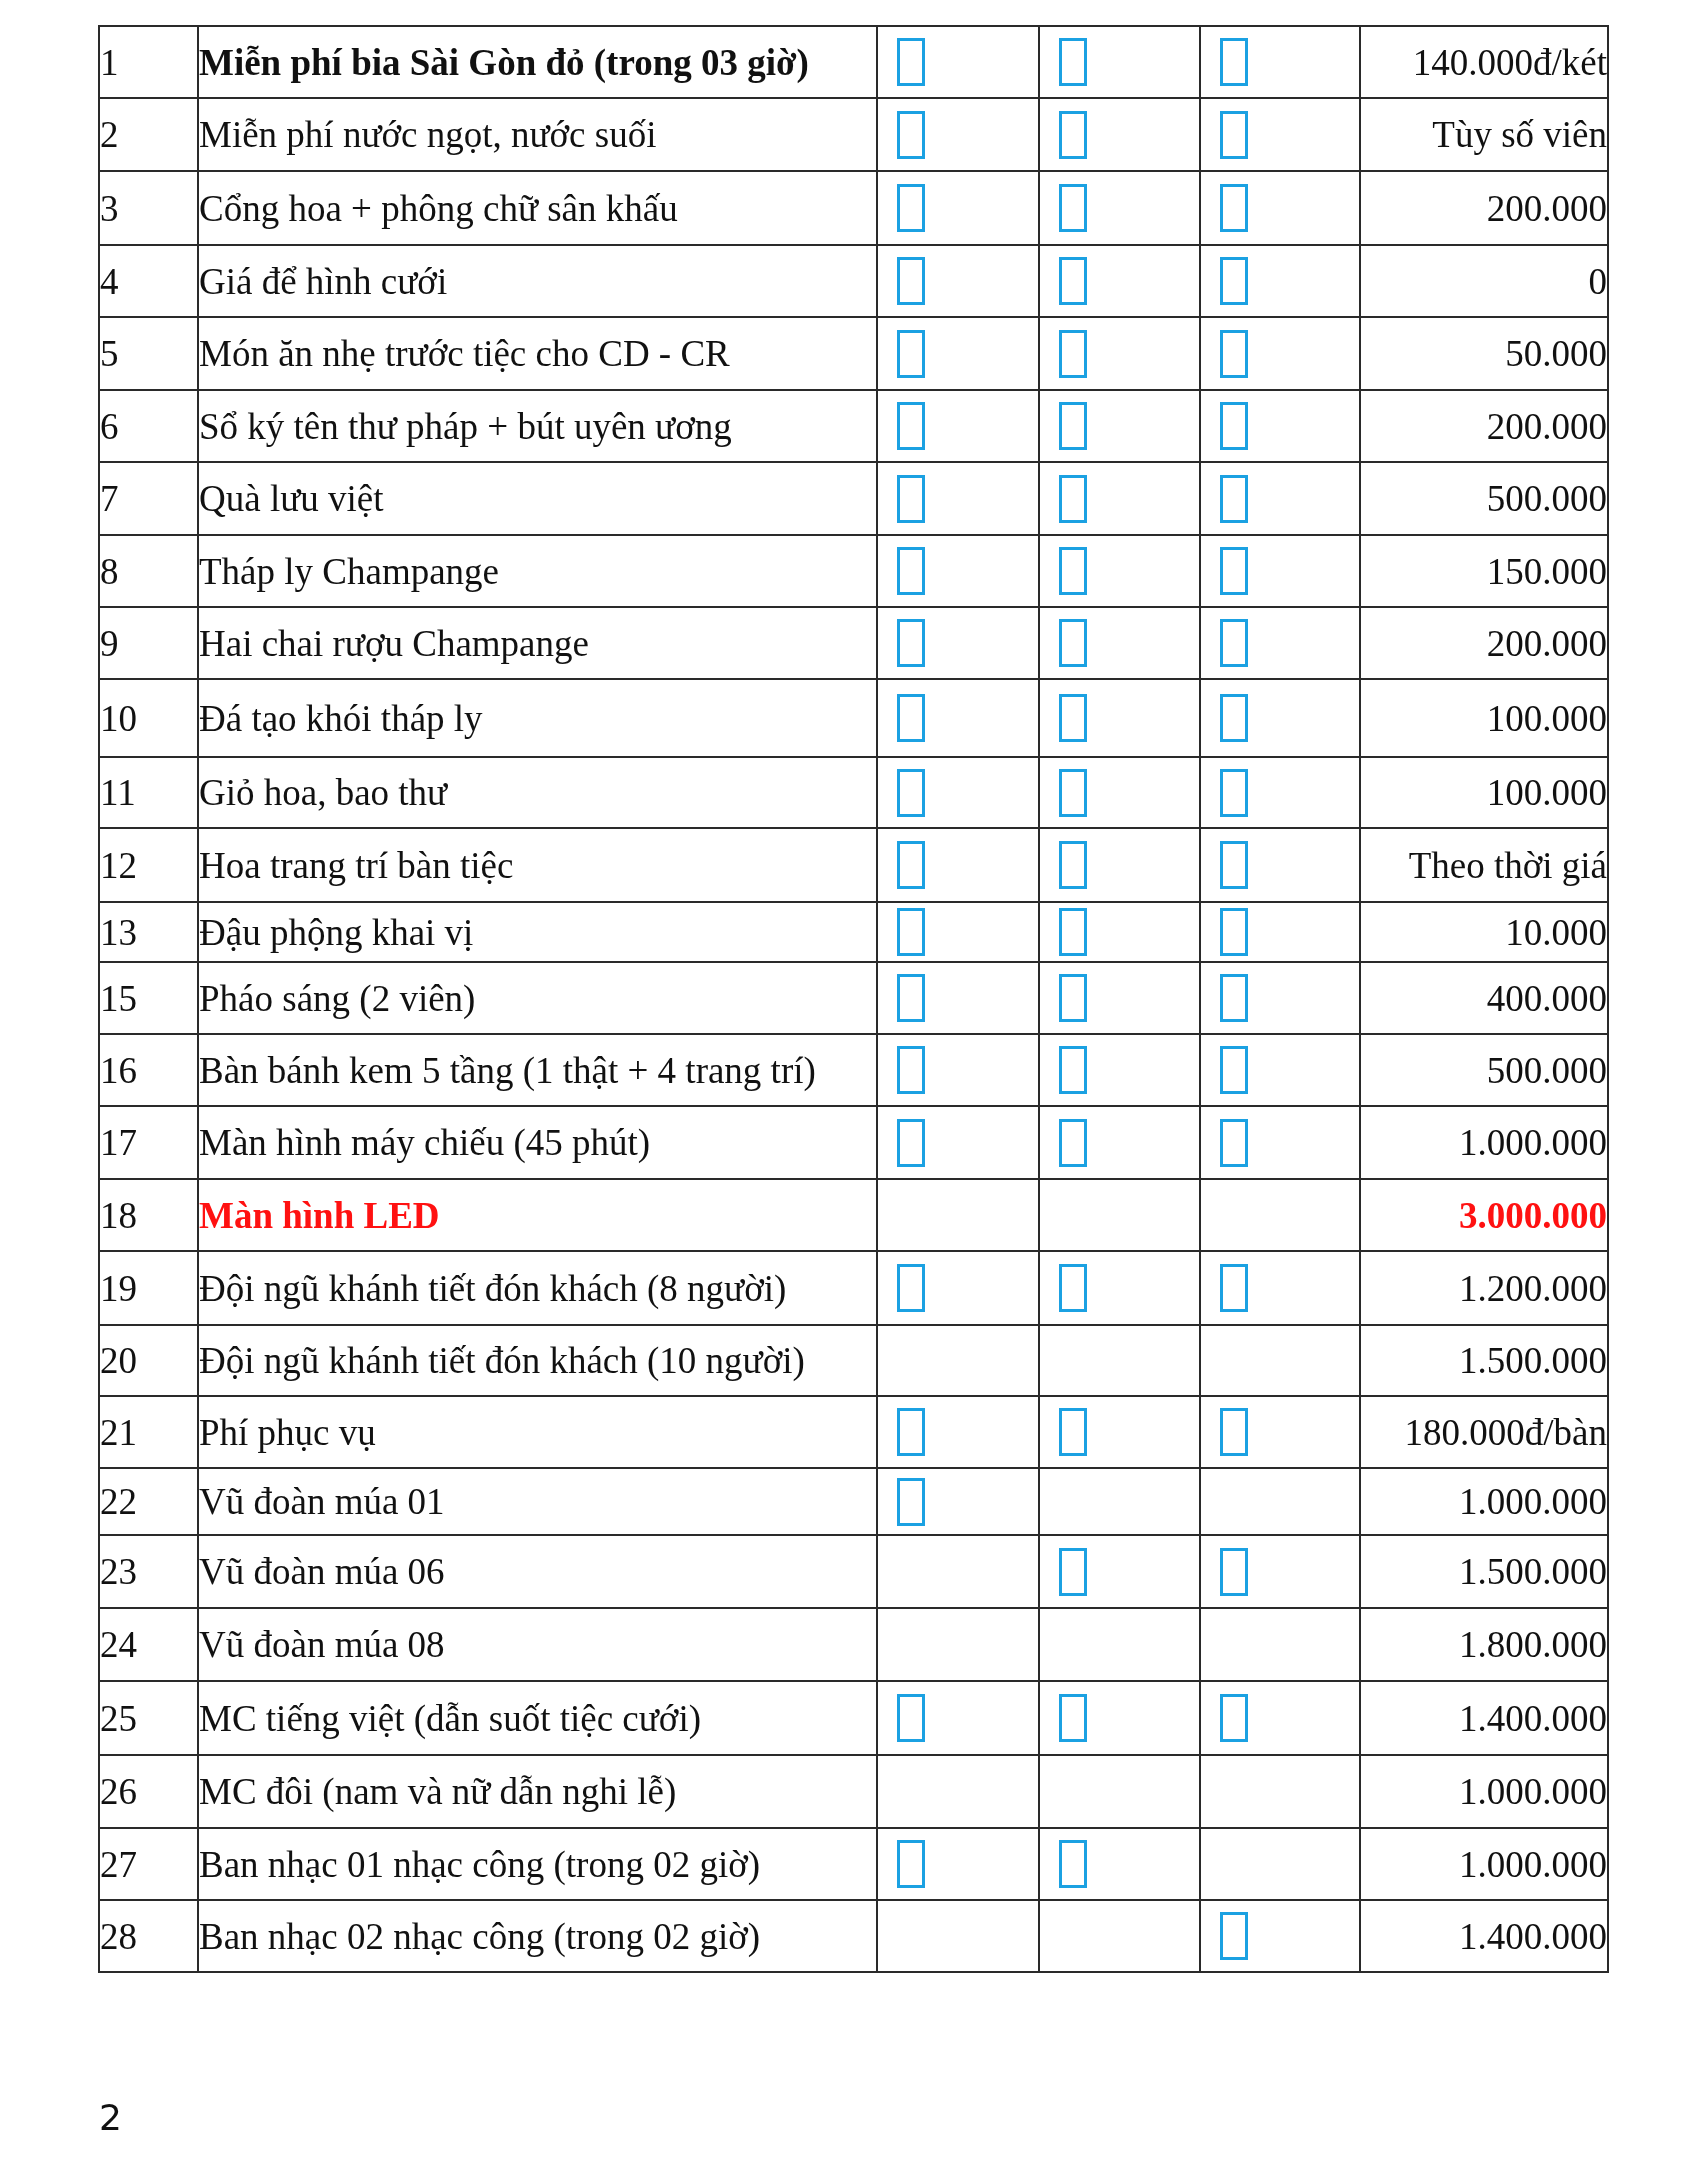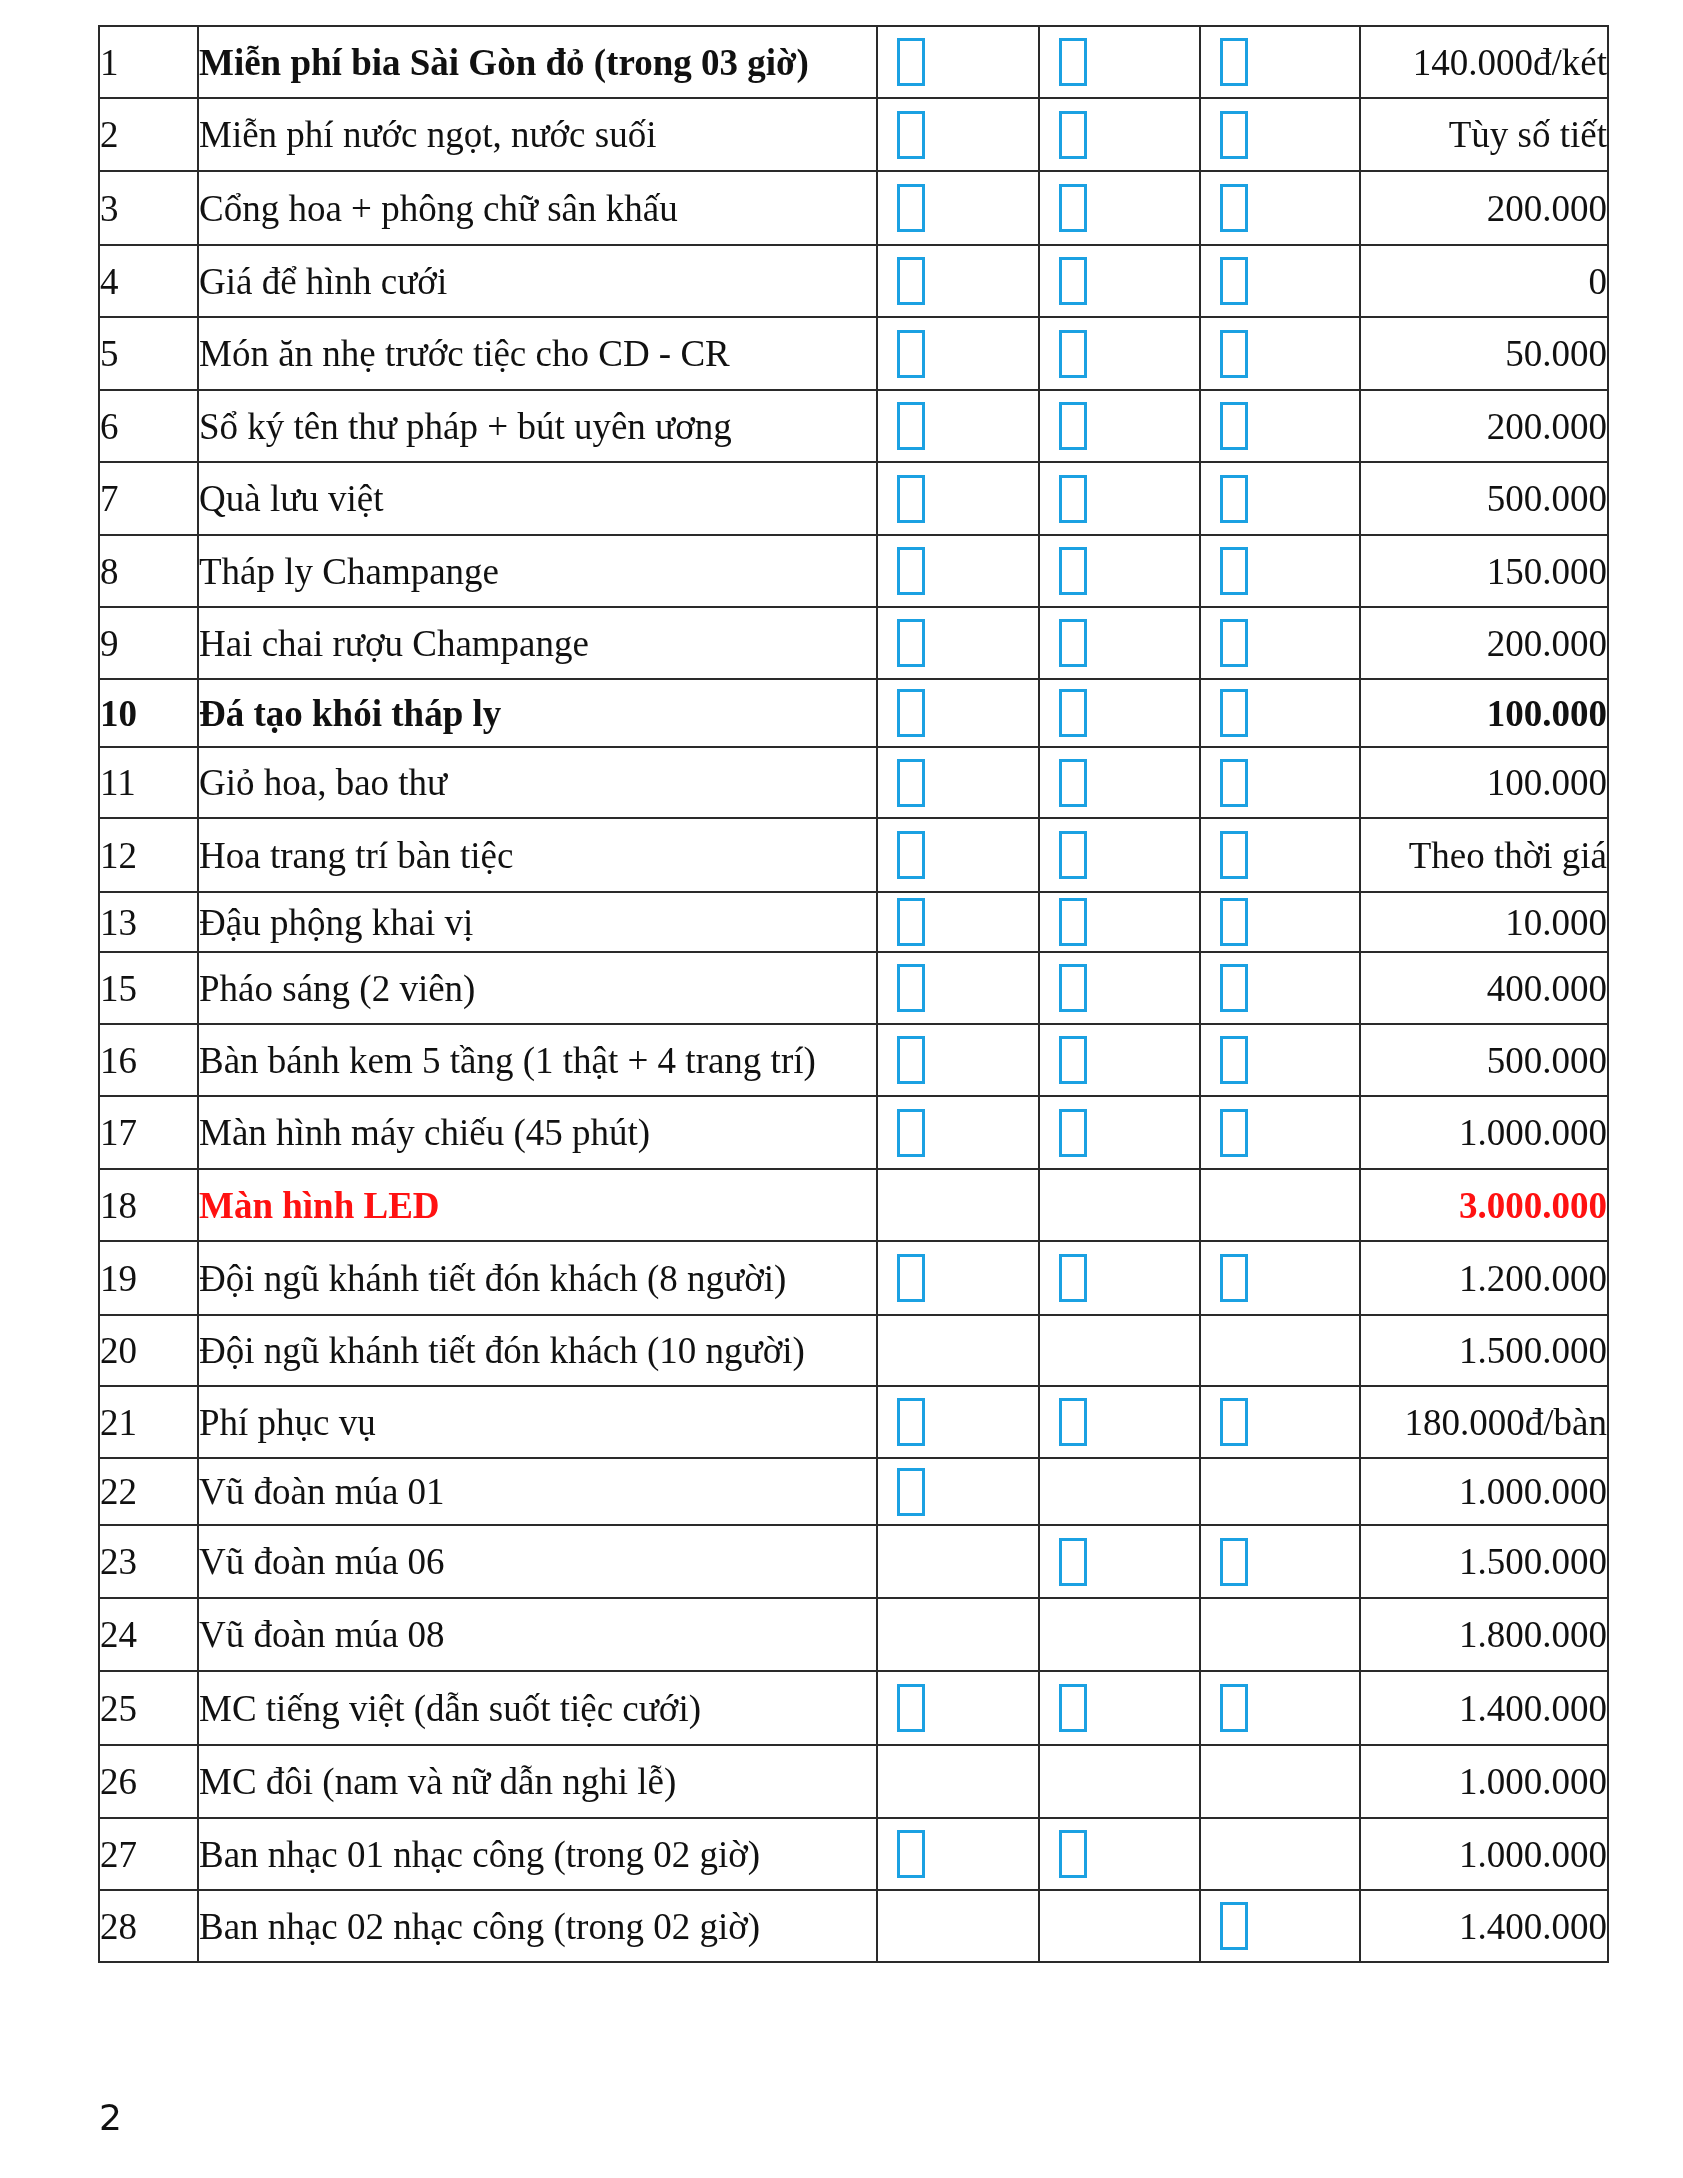--- a/index.html
+++ b/index.html
@@ -73,21 +73,21 @@
           <td class="c-name">Miễn phí nước ngọt, nước suối</td>
           <td class="c-box">
             <span class="cbox" style="border-color: rgb(27, 161, 226);"></span>
           </td>
           <td class="c-box">
             <span class="cbox" style="border-color: rgb(27, 161, 226);"></span>
           </td>
           <td class="c-box">
             <span class="cbox" style="border-color: rgb(27, 161, 226);"></span>
           </td>
-          <td class="c-price">Tùy số tiết</td>
+          <td class="c-price">Tùy số viên</td>
         </tr>
         <tr style="height: 74px;">
           <td class="c-no">3</td>
           <td class="c-name">Cổng hoa + phông chữ sân khấu</td>
           <td class="c-box">
             <span class="cbox" style="border-color: rgb(27, 161, 226);"></span>
           </td>
           <td class="c-box">
             <span class="cbox" style="border-color: rgb(27, 161, 226);"></span>
           </td>
@@ -173,21 +173,21 @@
             <span class="cbox" style="border-color: rgb(27, 161, 226);"></span>
           </td>
           <td class="c-box">
             <span class="cbox" style="border-color: rgb(27, 161, 226);"></span>
           </td>
           <td class="c-box">
             <span class="cbox" style="border-color: rgb(27, 161, 226);"></span>
           </td>
           <td class="c-price">200.000</td>
         </tr>
-        <tr style="height: 68px; font-weight: bold;">
+        <tr style="height: 78px;">
           <td class="c-no">10</td>
           <td class="c-name">Đá tạo khói tháp ly</td>
           <td class="c-box">
             <span class="cbox" style="border-color: rgb(27, 161, 226);"></span>
           </td>
           <td class="c-box">
             <span class="cbox" style="border-color: rgb(27, 161, 226);"></span>
           </td>
           <td class="c-box">
             <span class="cbox" style="border-color: rgb(27, 161, 226);"></span>

